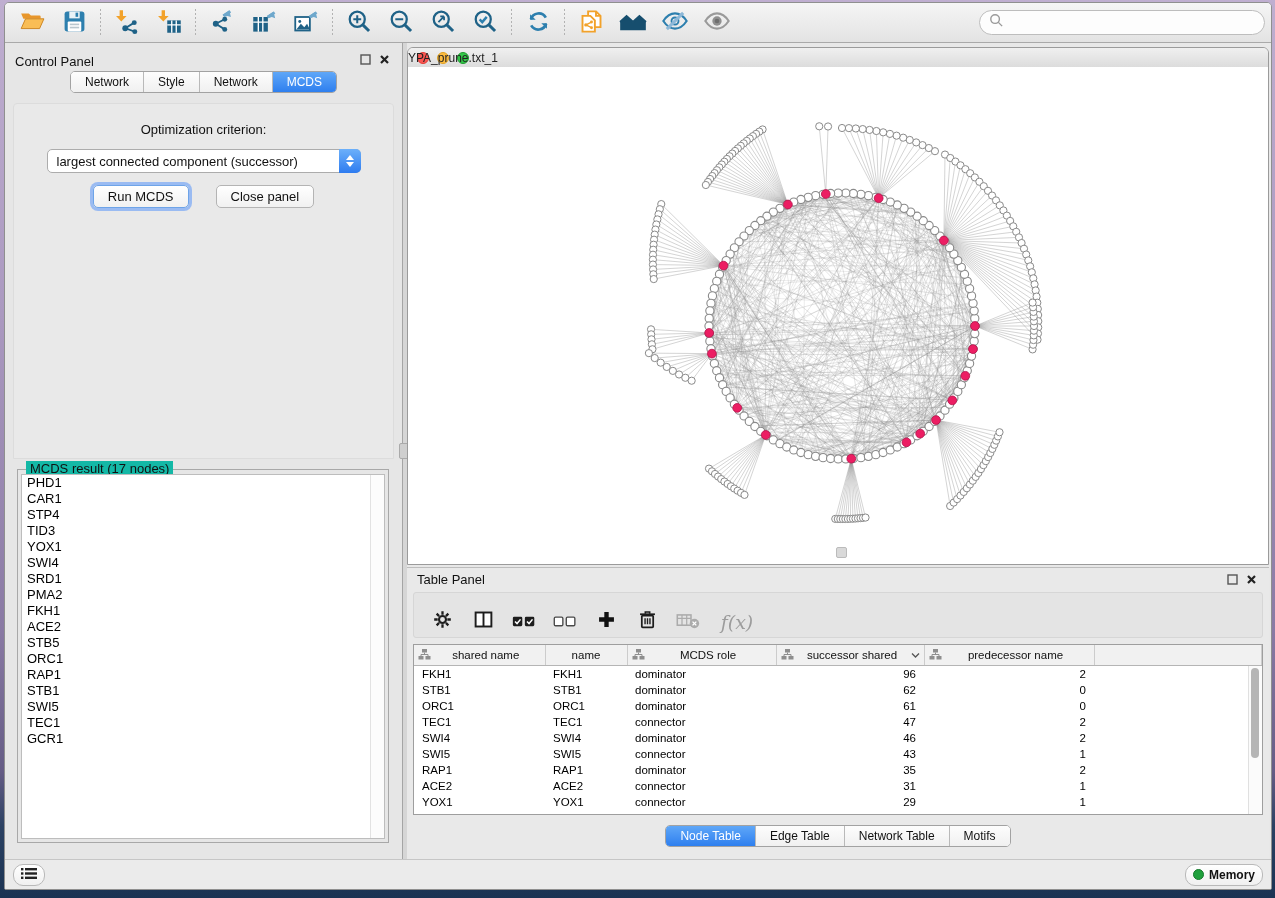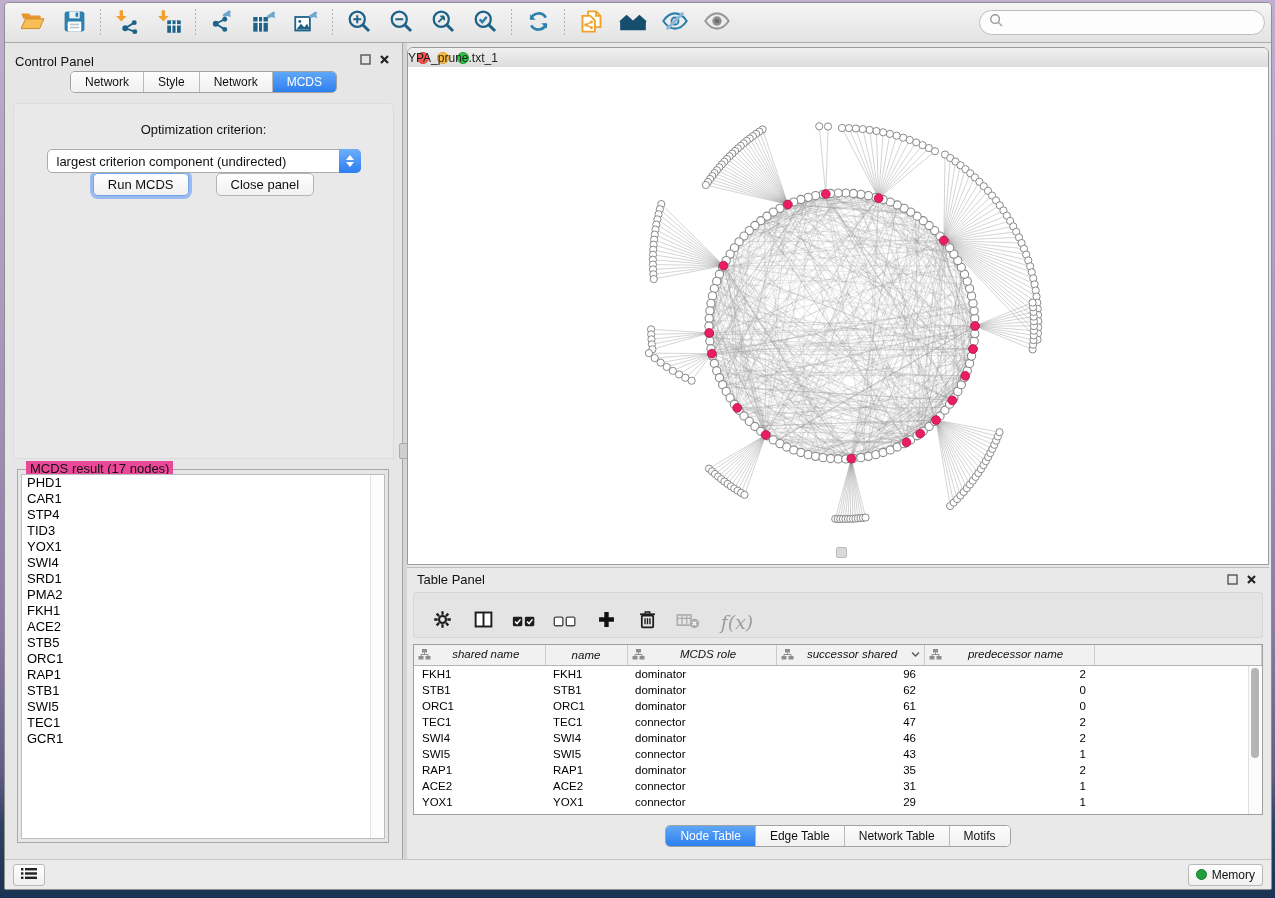--- a/index.html
+++ b/index.html
@@ -32,25 +32,25 @@
   .tab.sel{background:linear-gradient(180deg,#5fa7f8,#2e7fef);color:#fff;}
   .mcds-pane{margin:10px 8px 0 8px;background:#e9e9e9;border:1px solid #dcdcdc;border-radius:4px 4px 0 0;height:356px;box-sizing:border-box;}
   .opt-label{text-align:center;font-size:13px;margin-top:18px;color:#111;}
   .dropdown{margin:12px auto 0 auto;width:314px;height:24px;background:#fff;border:1px solid #acacac;border-radius:5px;
     display:flex;align-items:center;box-sizing:border-box;position:relative;}
   .dropdown .val{flex:1;font-size:13px;padding-left:9px;white-space:nowrap;color:#111;}
   .stepper{width:22px;height:24px;margin:-1px -1px 0 0;border-radius:0 5px 5px 0;background:linear-gradient(180deg,#6cb0fa,#2e7cf0);
     display:flex;flex-direction:column;align-items:center;justify-content:center;gap:2px;}
   .stepper .up{width:0;height:0;border-left:4px solid transparent;border-right:4px solid transparent;border-bottom:5px solid #fff;}
   .stepper .dn{width:0;height:0;border-left:4px solid transparent;border-right:4px solid transparent;border-top:5px solid #fff;}
-  .btnrow{display:flex;justify-content:center;gap:27px;}
+  .btnrow{display:flex;justify-content:center;gap:27px;margin-top:12px;}
   .btn{font-size:13px;padding:3px 14px;background:linear-gradient(180deg,#ffffff,#f1f1f1);border:1px solid #b4b4b4;border-radius:5px;color:#111;}
   .btn.focus{box-shadow:0 0 0 3px rgba(90,150,250,.55);border-color:#6ea4e8;}
   .fieldset{position:absolute;left:12px;right:13px;top:426px;height:372px;border:1px solid #a8a8a8;background:#e6e6e6;}
-  .legend{position:absolute;top:-9px;left:8px;font-size:13px;background:#ec4899;padding:0 4px;color:#111;}
+  .legend{position:absolute;top:-9px;left:8px;font-size:13px;background:#14b8a6;padding:0 4px;color:#111;}
   .listbox{position:absolute;left:3px;right:3px;top:4px;bottom:3px;background:#fff;border:1px solid #bdbdbd;overflow:hidden;}
   .list-row{font-size:13px;line-height:16px;padding-left:5px;color:#000;}
   .list-track{position:absolute;right:4px;top:5px;bottom:4px;width:13px;background:#fcfcfc;border-left:1px solid #e2e2e2;}
 
   
   .vsplit{position:absolute;left:398px;top:40px;width:4px;bottom:30px;background:#d6d6d6;}
   .vsplit .knob{position:absolute;left:-4px;top:400px;width:10px;height:14px;background:#cfcfcf;border:1px solid #aaa;border-radius:2px;}
 
   
   .right-col{position:absolute;left:402px;top:40px;right:0;bottom:30px;}
@@ -68,36 +68,36 @@
   .table-panel{position:absolute;left:0;top:524px;right:2px;bottom:0;background:#e9e9e9;border-top:1px solid #bdbdbd;}
   .tp-titlebar{height:23px;display:flex;align-items:center;justify-content:space-between;padding:0 12px 16px 10px;}
   .tp-toolbar{position:absolute;left:6px;right:6px;top:24px;height:46px;background:#e4e4e4;border:1px solid #d6d6d6;border-radius:3px;
     display:flex;align-items:center;padding-left:12px;gap:9px;box-sizing:border-box;}
   .tpbtn{width:32px;height:36px;border:none;background:transparent;display:flex;align-items:flex-end;justify-content:center;padding:0;}
   .fx{font-family:"DejaVu Serif",serif;font-style:italic;font-size:19px;color:#9c9c9c;}
   .grid-wrap{position:absolute;left:6px;right:6px;top:76px;bottom:44px;background:#fff;border:1px solid #9e9e9e;overflow:hidden;}
   table.grid{border-collapse:collapse;table-layout:fixed;width:100%;}
   table.grid th{height:20px;background:#f1f1f1;border-right:1px solid #cccccc;border-bottom:1px solid #b5b5b5;
     font-weight:normal;font-size:11.5px;color:#111;padding:0;}
-  table.grid th .hcell{display:flex;align-items:flex-start;padding:0 4px;font-style:italic;}
+  table.grid th .hcell{display:flex;align-items:center;padding:0 4px;}
   table.grid th .hlabel{flex:1;text-align:center;}
   table.grid td{font-size:11.5px;color:#000;height:16px;padding:0 8px;white-space:nowrap;overflow:hidden;}
   td.c0{padding-left:21px;}
   td.num{text-align:right;}
   td.succ{padding-right:24px;}
   td.pred{padding-right:12px;}
   .grid-scroll{position:absolute;right:0;top:21px;bottom:0;width:13px;background:#fbfbfb;border-left:1px solid #e0e0e0;}
   .grid-thumb{position:absolute;left:2px;top:2px;width:8px;height:90px;background:#b5b5b5;border-radius:4px;}
   .tp-tabs{position:absolute;left:0;right:0;bottom:12px;display:flex;justify-content:center;}
 
   
   .statusbar{position:absolute;left:0;right:0;bottom:0;height:30px;background:#ebebeb;border-top:1px solid #c6c6c6;
     display:flex;align-items:center;justify-content:space-between;padding:0 8px;box-sizing:border-box;}
-  .sbtn{height:22px;background:linear-gradient(180deg,#fff,#f0f0f0);border:1px solid #b9b9b9;border-radius:3px;
-    display:flex;align-items:center;gap:5px;font-size:12px;padding:0 7px;color:#111;}
+  .sbtn{height:22px;background:linear-gradient(180deg,#fff,#f0f0f0);border:1px solid #b9b9b9;border-radius:10px;
+    display:flex;align-items:center;gap:5px;font-size:12px;padding:0 7px;color:#111;font-weight:bold;}
   .memdot{width:11px;height:11px;border-radius:50%;background:#1fA03c;border:1px solid #157a2c;box-sizing:border-box;}
 </style>
 </head>
 <body>
 
 <div class="screen">
   <div class="window">
 
     <div class="toolbar">
       <button class="tbtn">
@@ -259,21 +259,21 @@
         <div class="tabgroup">
           <div class="tab">Network</div>
           <div class="tab">Style</div>
           <div class="tab">Network</div>
           <div class="tab sel">MCDS</div>
         </div>
       </div>
       <div class="mcds-pane">
         <div class="opt-label">Optimization criterion:</div>
         <div class="dropdown">
-          <span class="val">largest criterion component (undirected)</span>
+          <span class="val">largest connected component (successor)</span>
           <span class="stepper">
               <span class="up"></span>
               <span class="dn"></span>
             </span>
         </div>
         <div class="btnrow">
           <button class="btn focus">Run MCDS</button>
           <button class="btn">Close panel</button>
         </div>
       </div>

